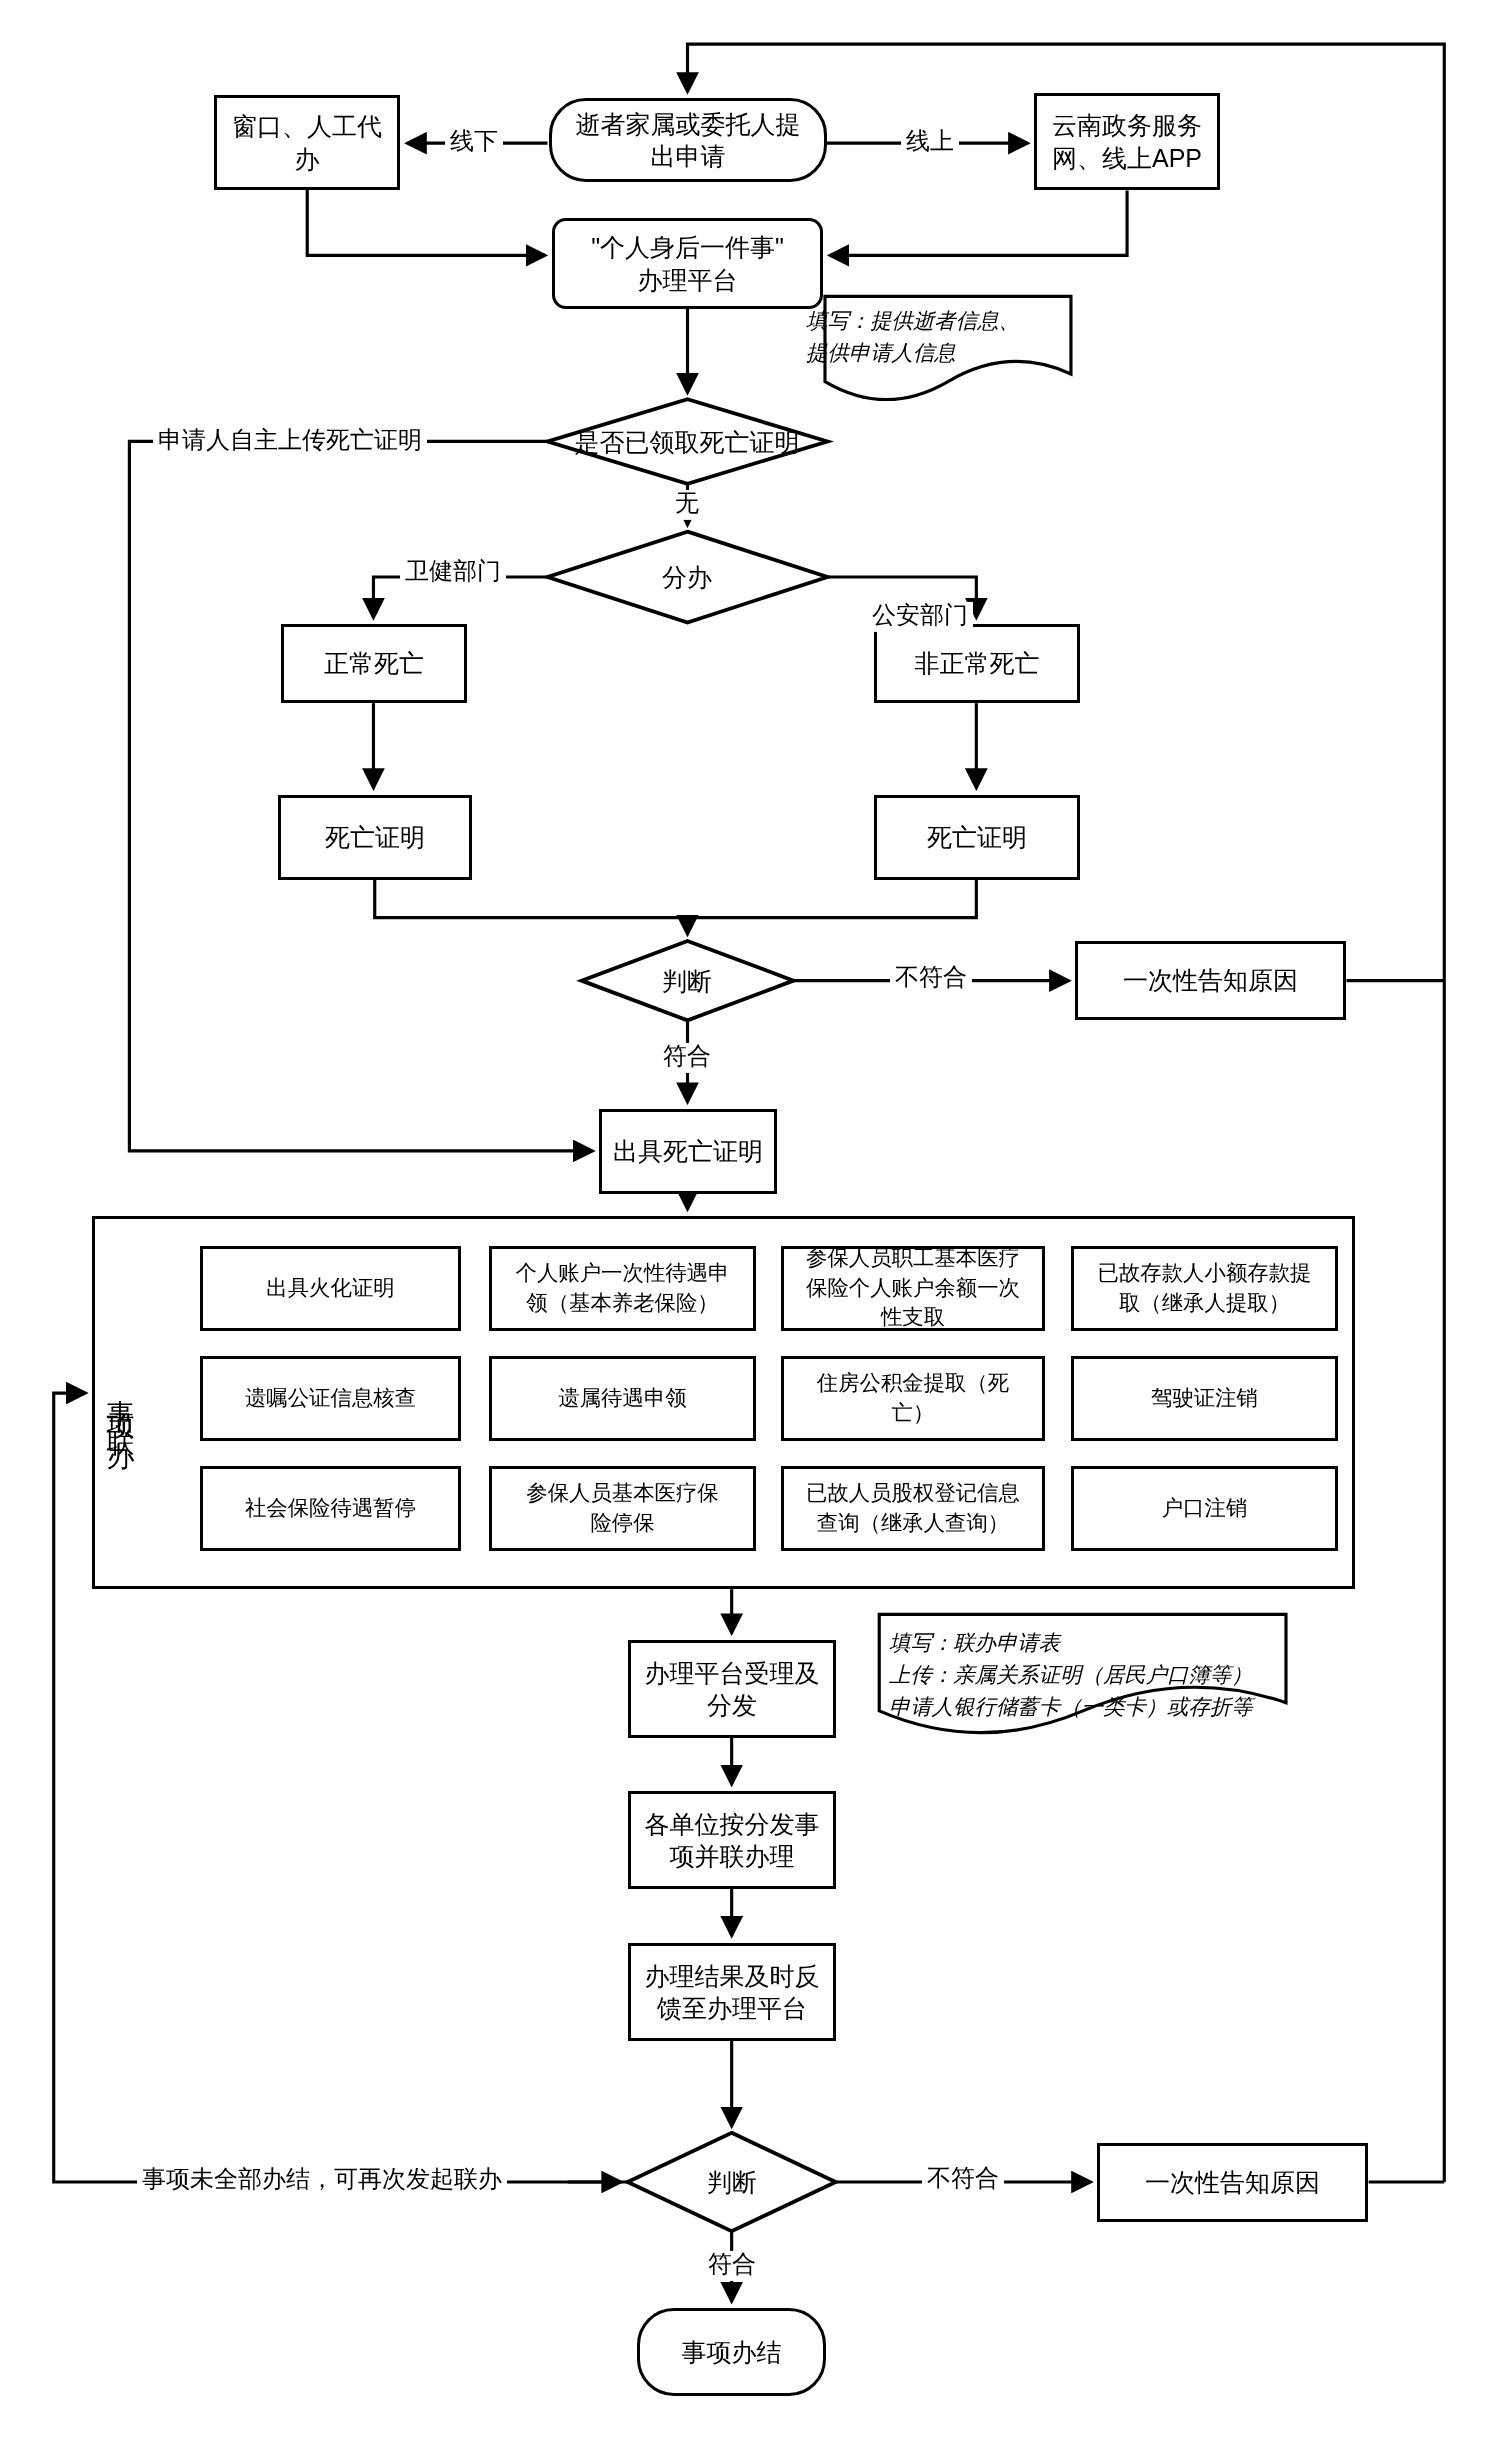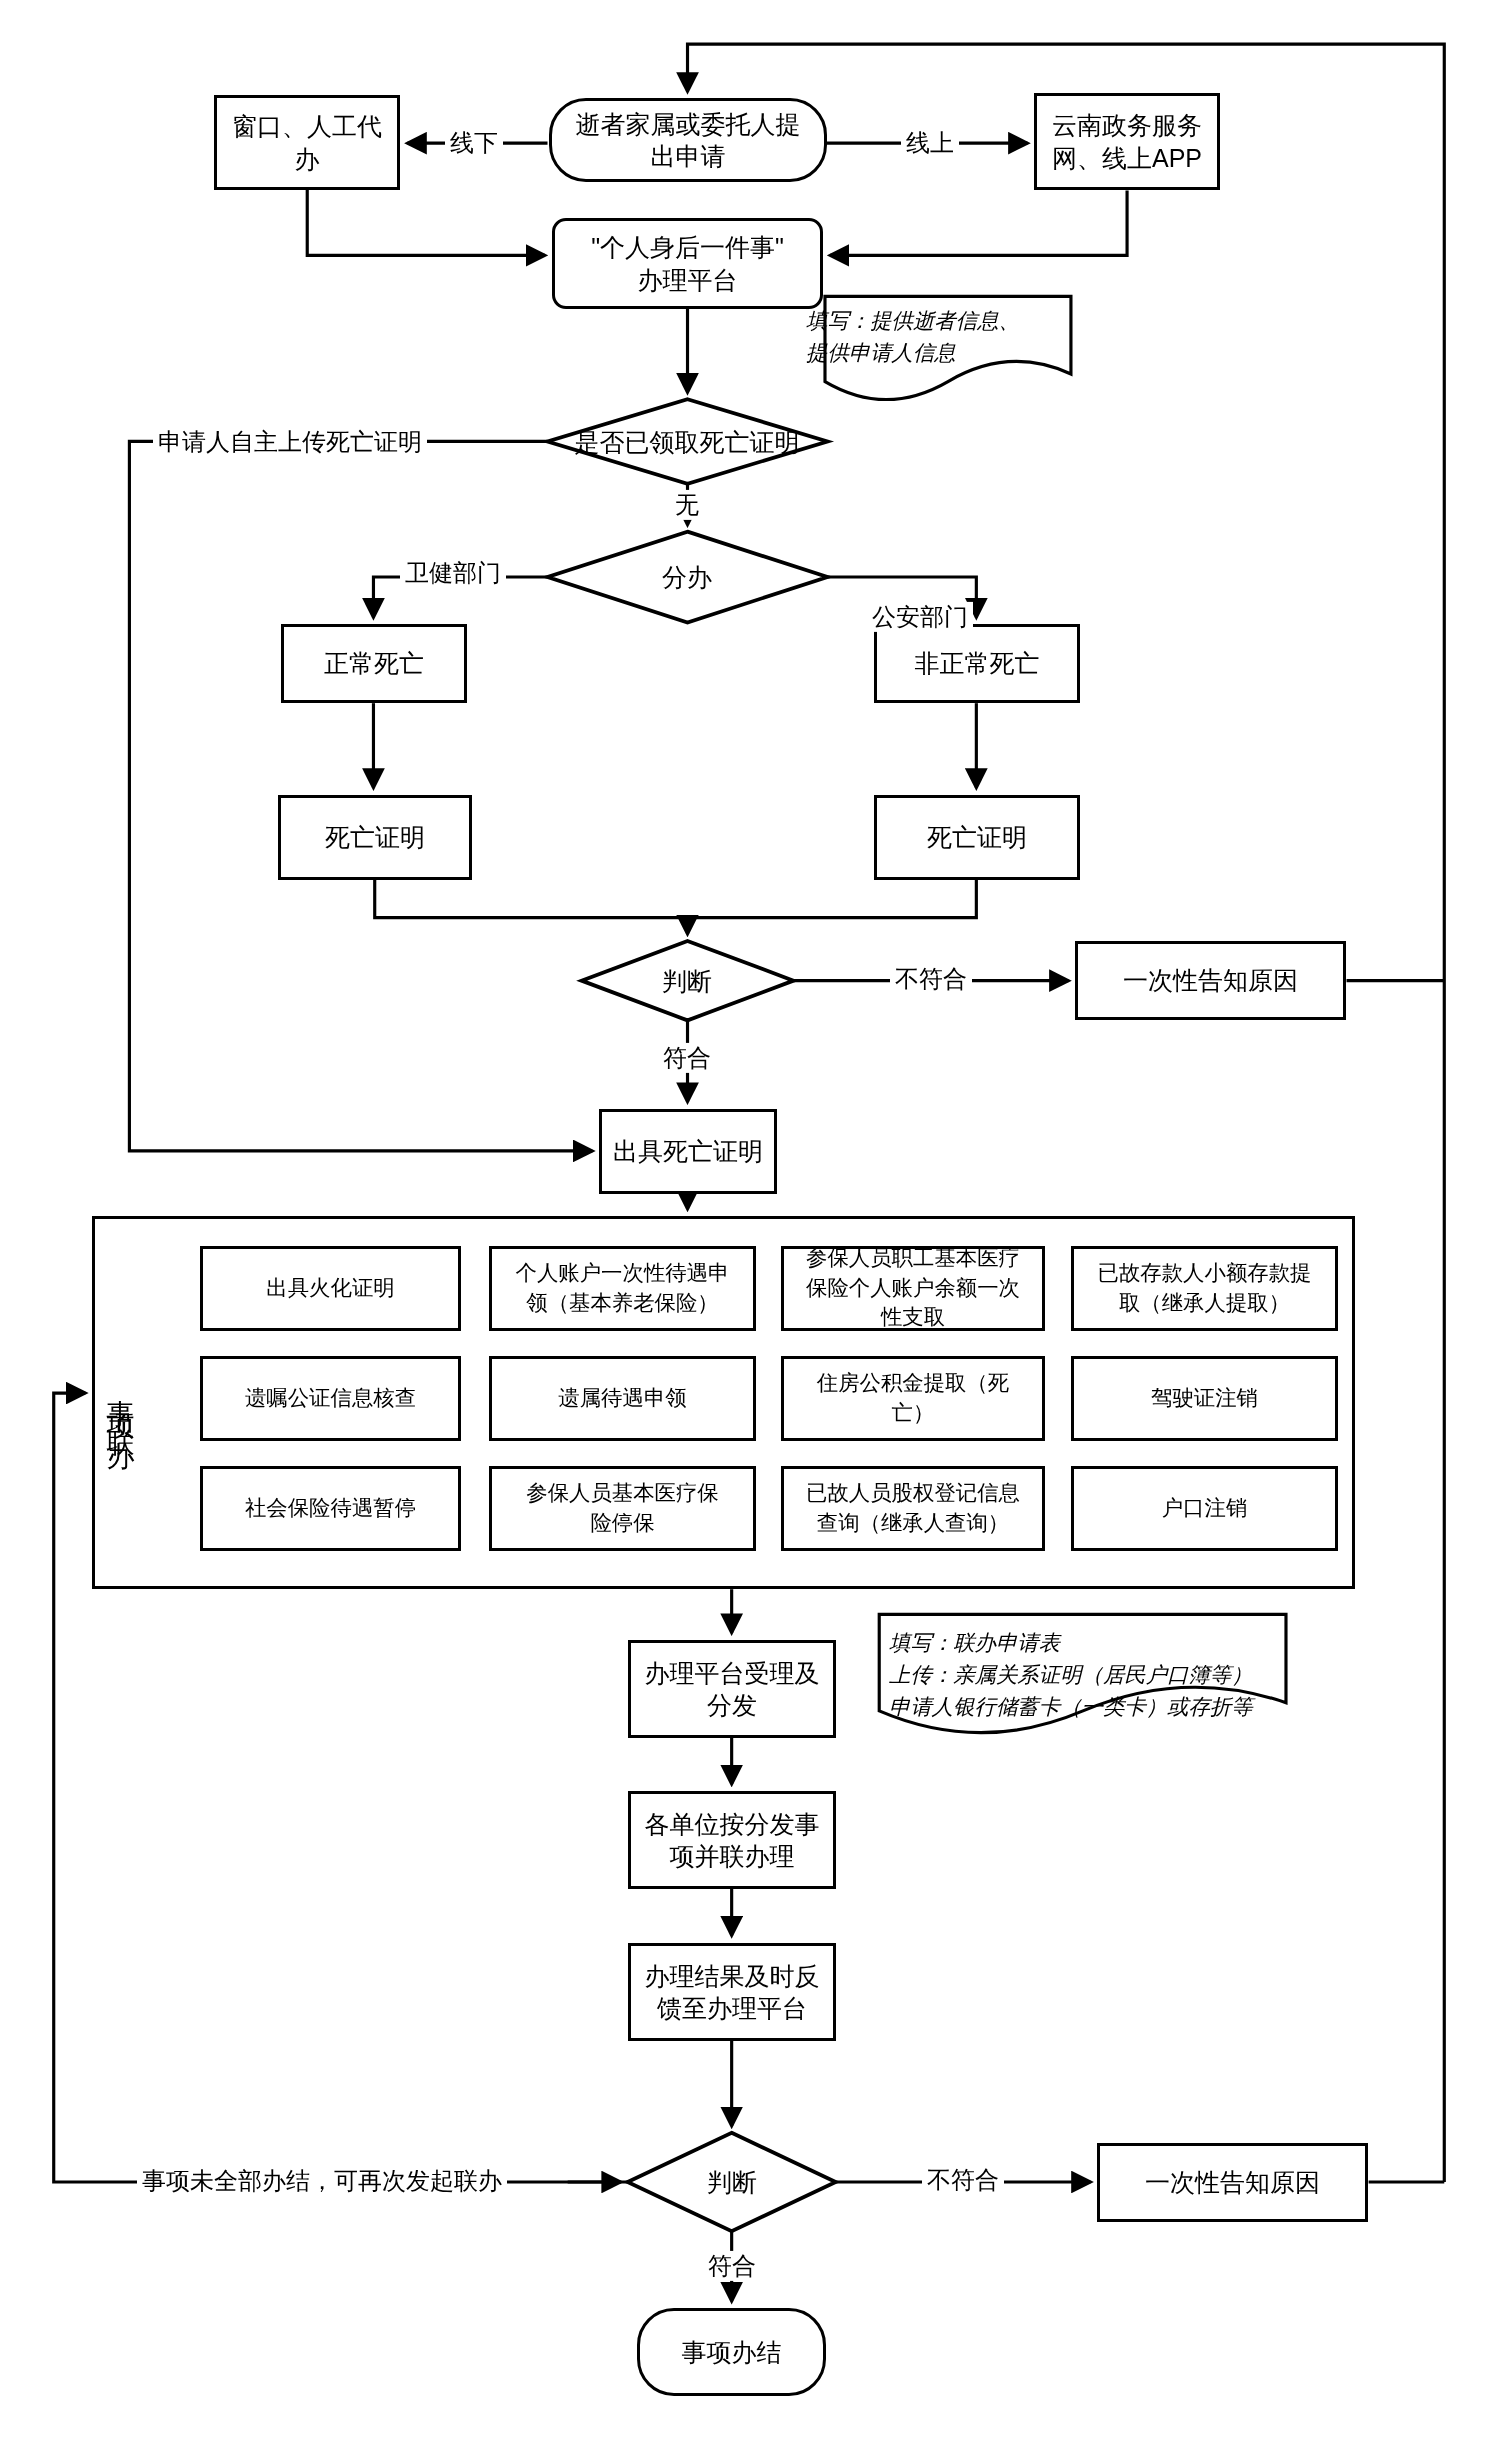--- a/index.html
+++ b/index.html
@@ -15,21 +15,21 @@
   }
   .rounded{border-radius:37px;}
   .soft{border-radius:14px;}
   .grid-box{
     position:absolute;display:flex;align-items:center;justify-content:center;
     text-align:center;background:#fff;border:3.2px solid #000;
     font-size:21.4px;line-height:1.4;white-space:pre-line;box-sizing:border-box;padding:2.5px;
   }
   .edge-label{
     position:absolute;background:#fff;font-size:24px;line-height:1.15;
-    padding:1.3px 5px;white-space:nowrap;transform:translate(-50%,-50%);
+    padding:1.3px 5px;white-space:nowrap;transform:translate(-50%,-50%);font-family:Liberation Mono, monospace;
   }
   .diamond-label{
     position:absolute;font-size:25px;line-height:1.2;white-space:nowrap;
     transform:translate(-50%,-50%);text-align:center;
   }
   .note-text{
     position:absolute;font-size:21.4px;line-height:1.5;font-style:italic;
     white-space:pre-line;text-align:left;
   }
   .vlabel{

